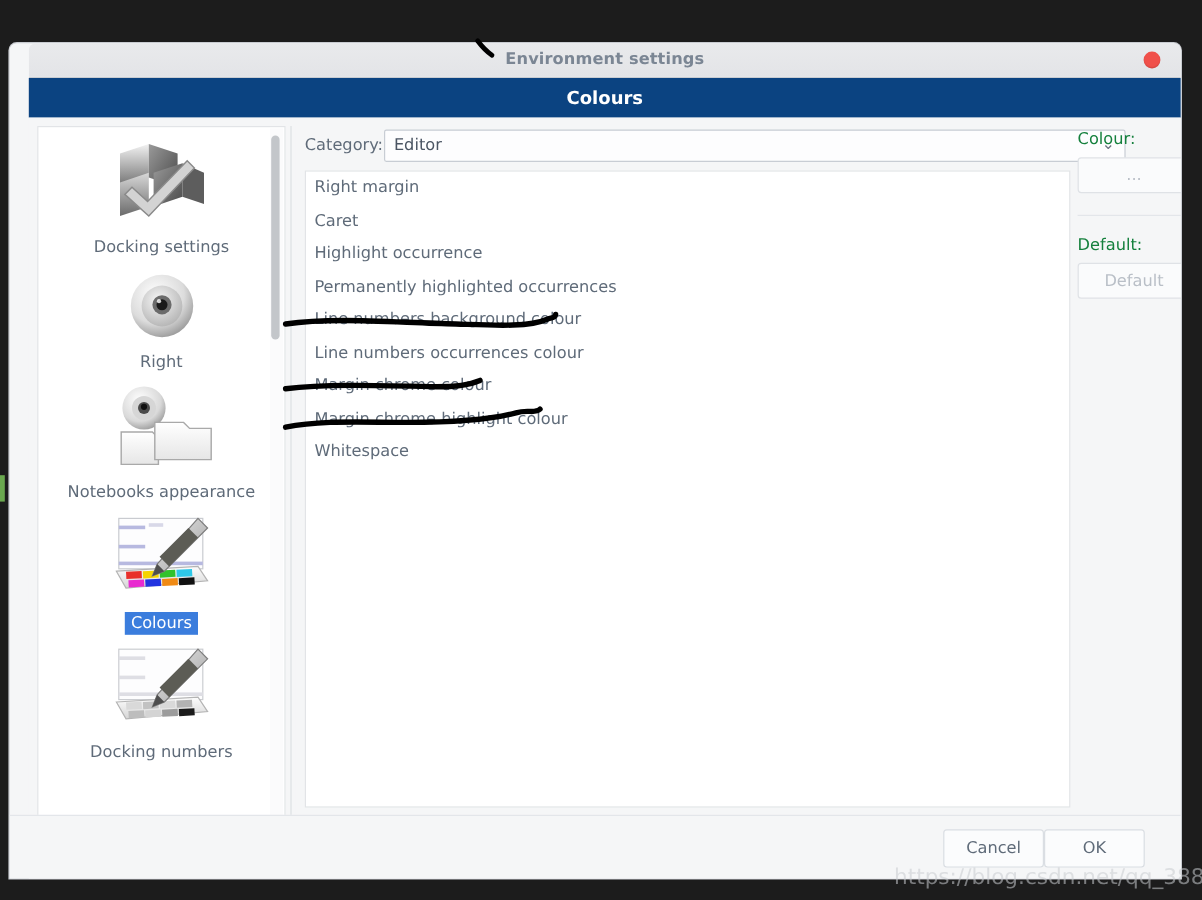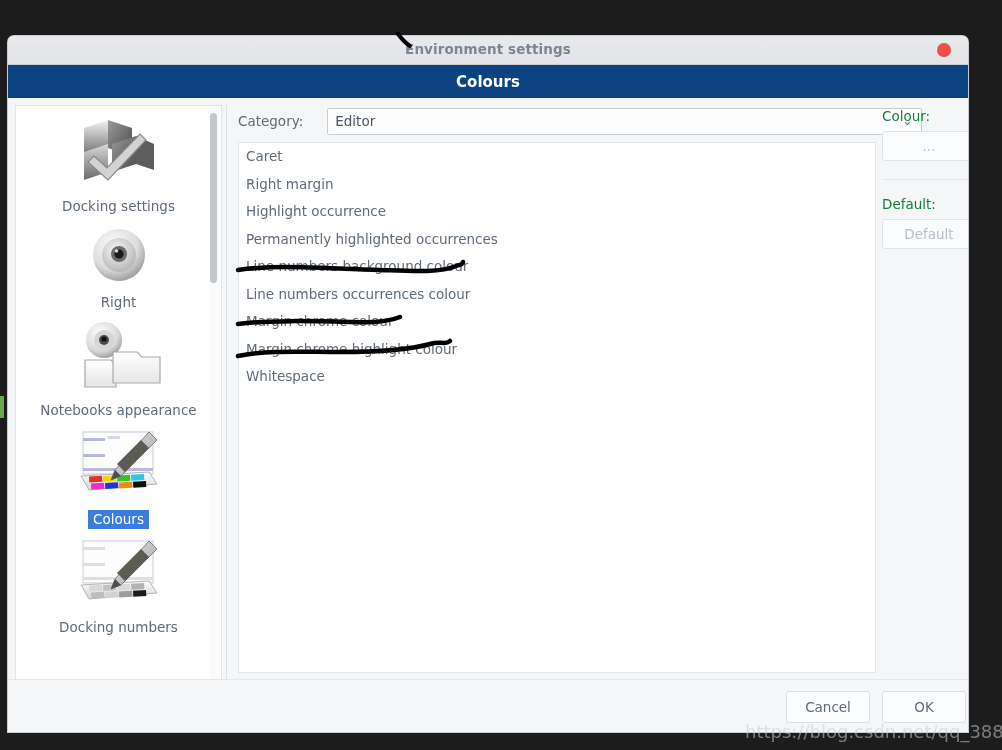--- a/index.html
+++ b/index.html
@@ -17,20 +17,21 @@
     background: #6aa84f;
   }
 
   
   .window {
     position: absolute; left: 8px; top: 36px; width: 960px; height: 696px;
     background: #f5f6f7;
     border-radius: 6px 6px 0 0;
     box-shadow: 0 0 0 1px #c9ccd1;
     overflow: hidden;
+    padding-left: 16px;
   }
 
   .titlebar {
     position: relative; height: 28px;
     background: linear-gradient(#e9eaec, #e3e4e7);
     border-bottom: 1px solid #c9ccd1;
     border-radius: 6px 6px 0 0;
   }
   .titlebar-text {
     position: absolute; left: 0; right: 0; top: 5px;
@@ -106,21 +107,21 @@
   
   .content {
     position: absolute; left: 222px; top: 0; right: 0; bottom: 0;
   }
 
   .category-row {
     position: absolute; left: 8px; top: 10px; right: 46px; height: 26px;
     display: flex; align-items: center;
   }
   .category-label {
-    font-size: 13.5px; color: #5f6b79; margin-right: 24px; white-space: nowrap;
+    font-size: 13.5px; color: #5f6b79; margin-right: 1px; white-space: nowrap;
   }
   .combo {
     position: relative; flex: 1; height: 25px;
     background: #fdfdfe;
     border: 1px solid #c8cdd4;
     border-radius: 2px;
     display: flex; align-items: center;
   }
   .combo-value {
     font-size: 13.5px; color: #4b5563; padding-left: 7px;
@@ -164,22 +165,22 @@
     width: 92px; height: 1px; background: #e3e6ea; margin: 18px 0 16px 0;
   }
 
   
   .footer {
     position: absolute; left: 0; right: 0; bottom: 0; height: 52px;
     background: #f5f6f7;
     border-top: 1px solid #e3e6ea;
   }
   .footer-inner {
-    position: absolute; right: 2px; top: 11px;
-    display: flex; gap: 12px;
+    position: absolute; right: 30px; top: 11px;
+    display: flex; gap: 0;
   }
   .fbtn {
     width: 82px; height: 30px;
     background: #fbfcfd;
     border: 1px solid #dadee3;
     border-radius: 3px;
     font-size: 13.5px; color: #5f6b79;
     display: flex; align-items: center; justify-content: center;
     font-family: "DejaVu Sans", "Liberation Sans", sans-serif;
   }
@@ -376,22 +377,22 @@
 
         <div class="category-row">
           <span class="category-label">Category:</span>
           <div class="combo">
             <span class="combo-value">Editor</span>
             <span class="combo-arrow">⌄</span>
           </div>
         </div>
 
         <div class="listbox">
+          <div class="list-item">Right margin</div>
           <div class="list-item">Caret</div>
-          <div class="list-item">Right margin</div>
           <div class="list-item">Highlight occurrence</div>
           <div class="list-item">Permanently highlighted occurrences</div>
           <div class="list-item">Line numbers background colour</div>
           <div class="list-item">Line numbers occurrences colour</div>
           <div class="list-item">Margin chrome colour</div>
           <div class="list-item">Margin chrome highlight colour</div>
           <div class="list-item">Whitespace</div>
         </div>
 
         <div class="right-col">

